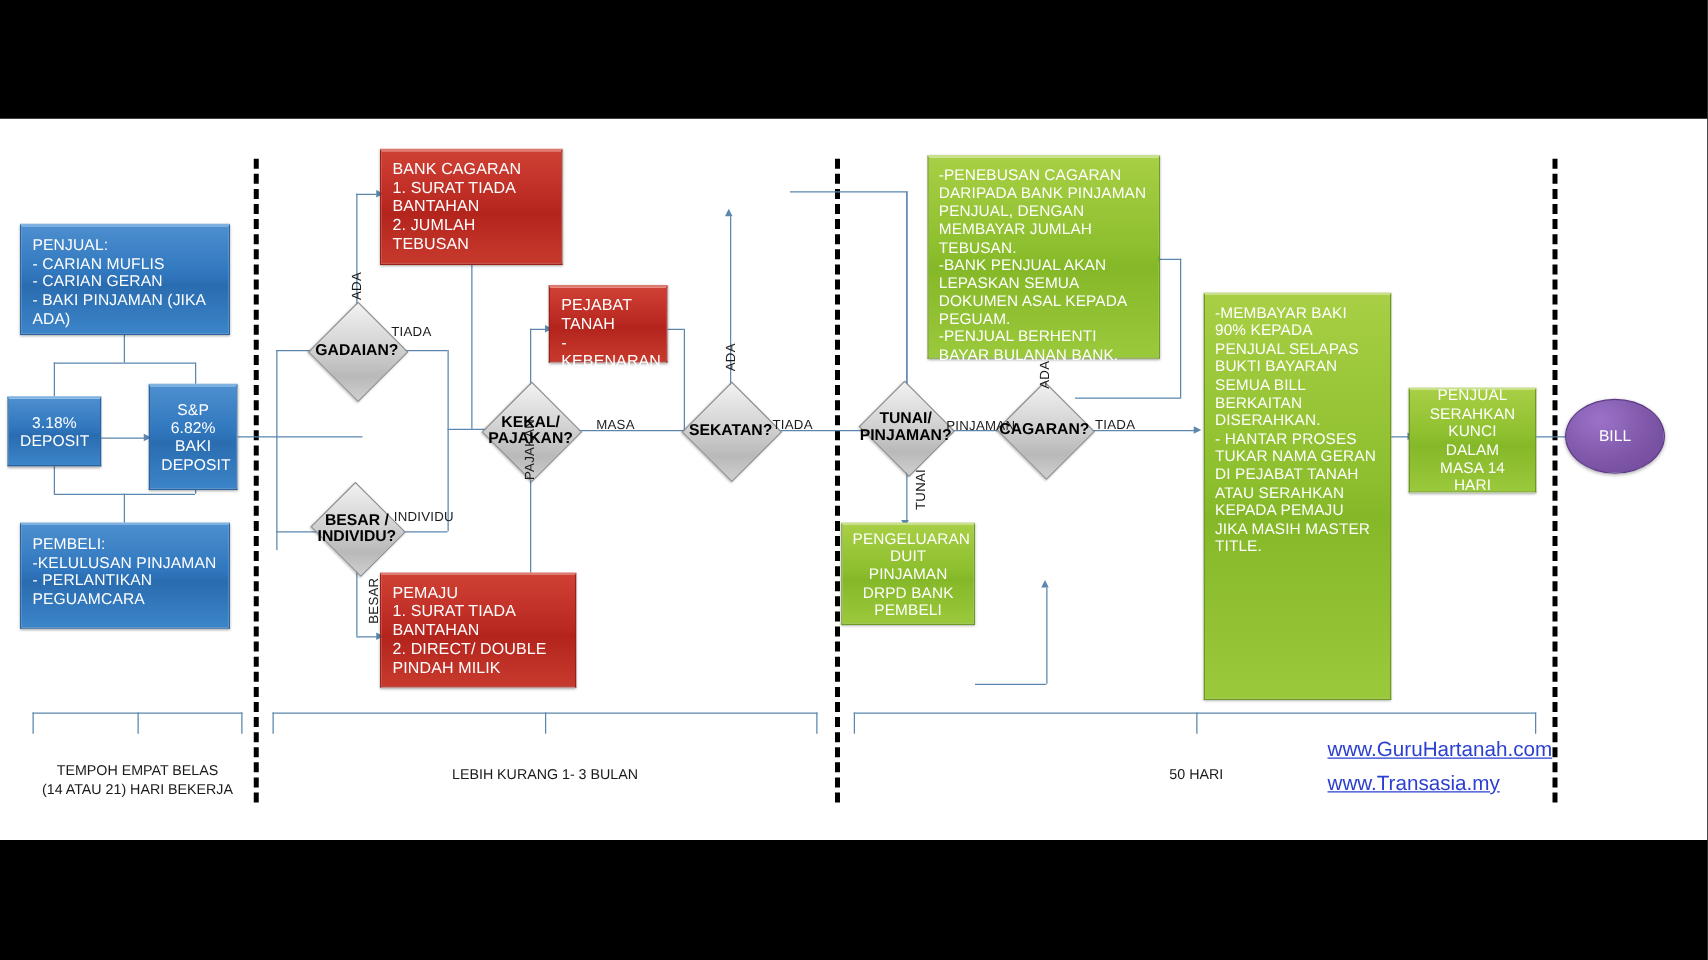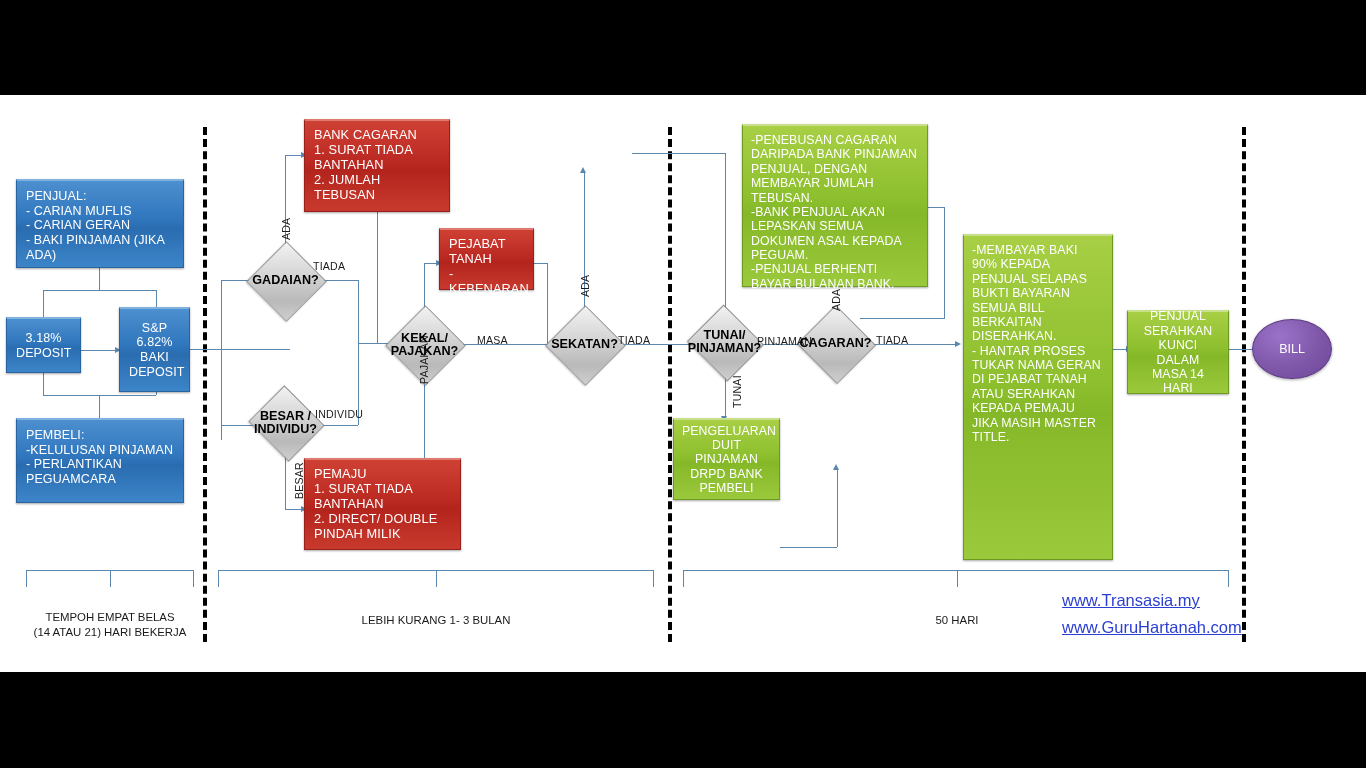--- a/index.html
+++ b/index.html
@@ -314,18 +314,18 @@
     <div class="ln lnv" style="left:436px;top:475px;height:17px;"></div>
     <div class="cap" style="left:336px;top:518px;width:200px;white-space:pre-line;">LEBIH KURANG 1- 3 BULAN</div>
 
     <div class="ln lnh" style="left:683px;top:475px;width:546px;"></div>
     <div class="ln lnv" style="left:683px;top:475px;height:17px;"></div>
     <div class="ln lnv" style="left:1228px;top:475px;height:17px;"></div>
     <div class="ln lnv" style="left:957px;top:475px;height:17px;"></div>
     <div class="cap" style="left:857px;top:518px;width:200px;white-space:pre-line;">50 HARI</div>
 
     <div id="copy" style="left:1062px;top:492px;">
+      <a href="#">www.GuruHartanah.com</a>
       <a href="#">www.Transasia.my</a>
-      <a href="#">www.GuruHartanah.com</a>
     </div>
 
   </div>
 </div>
 
 </body></html>

